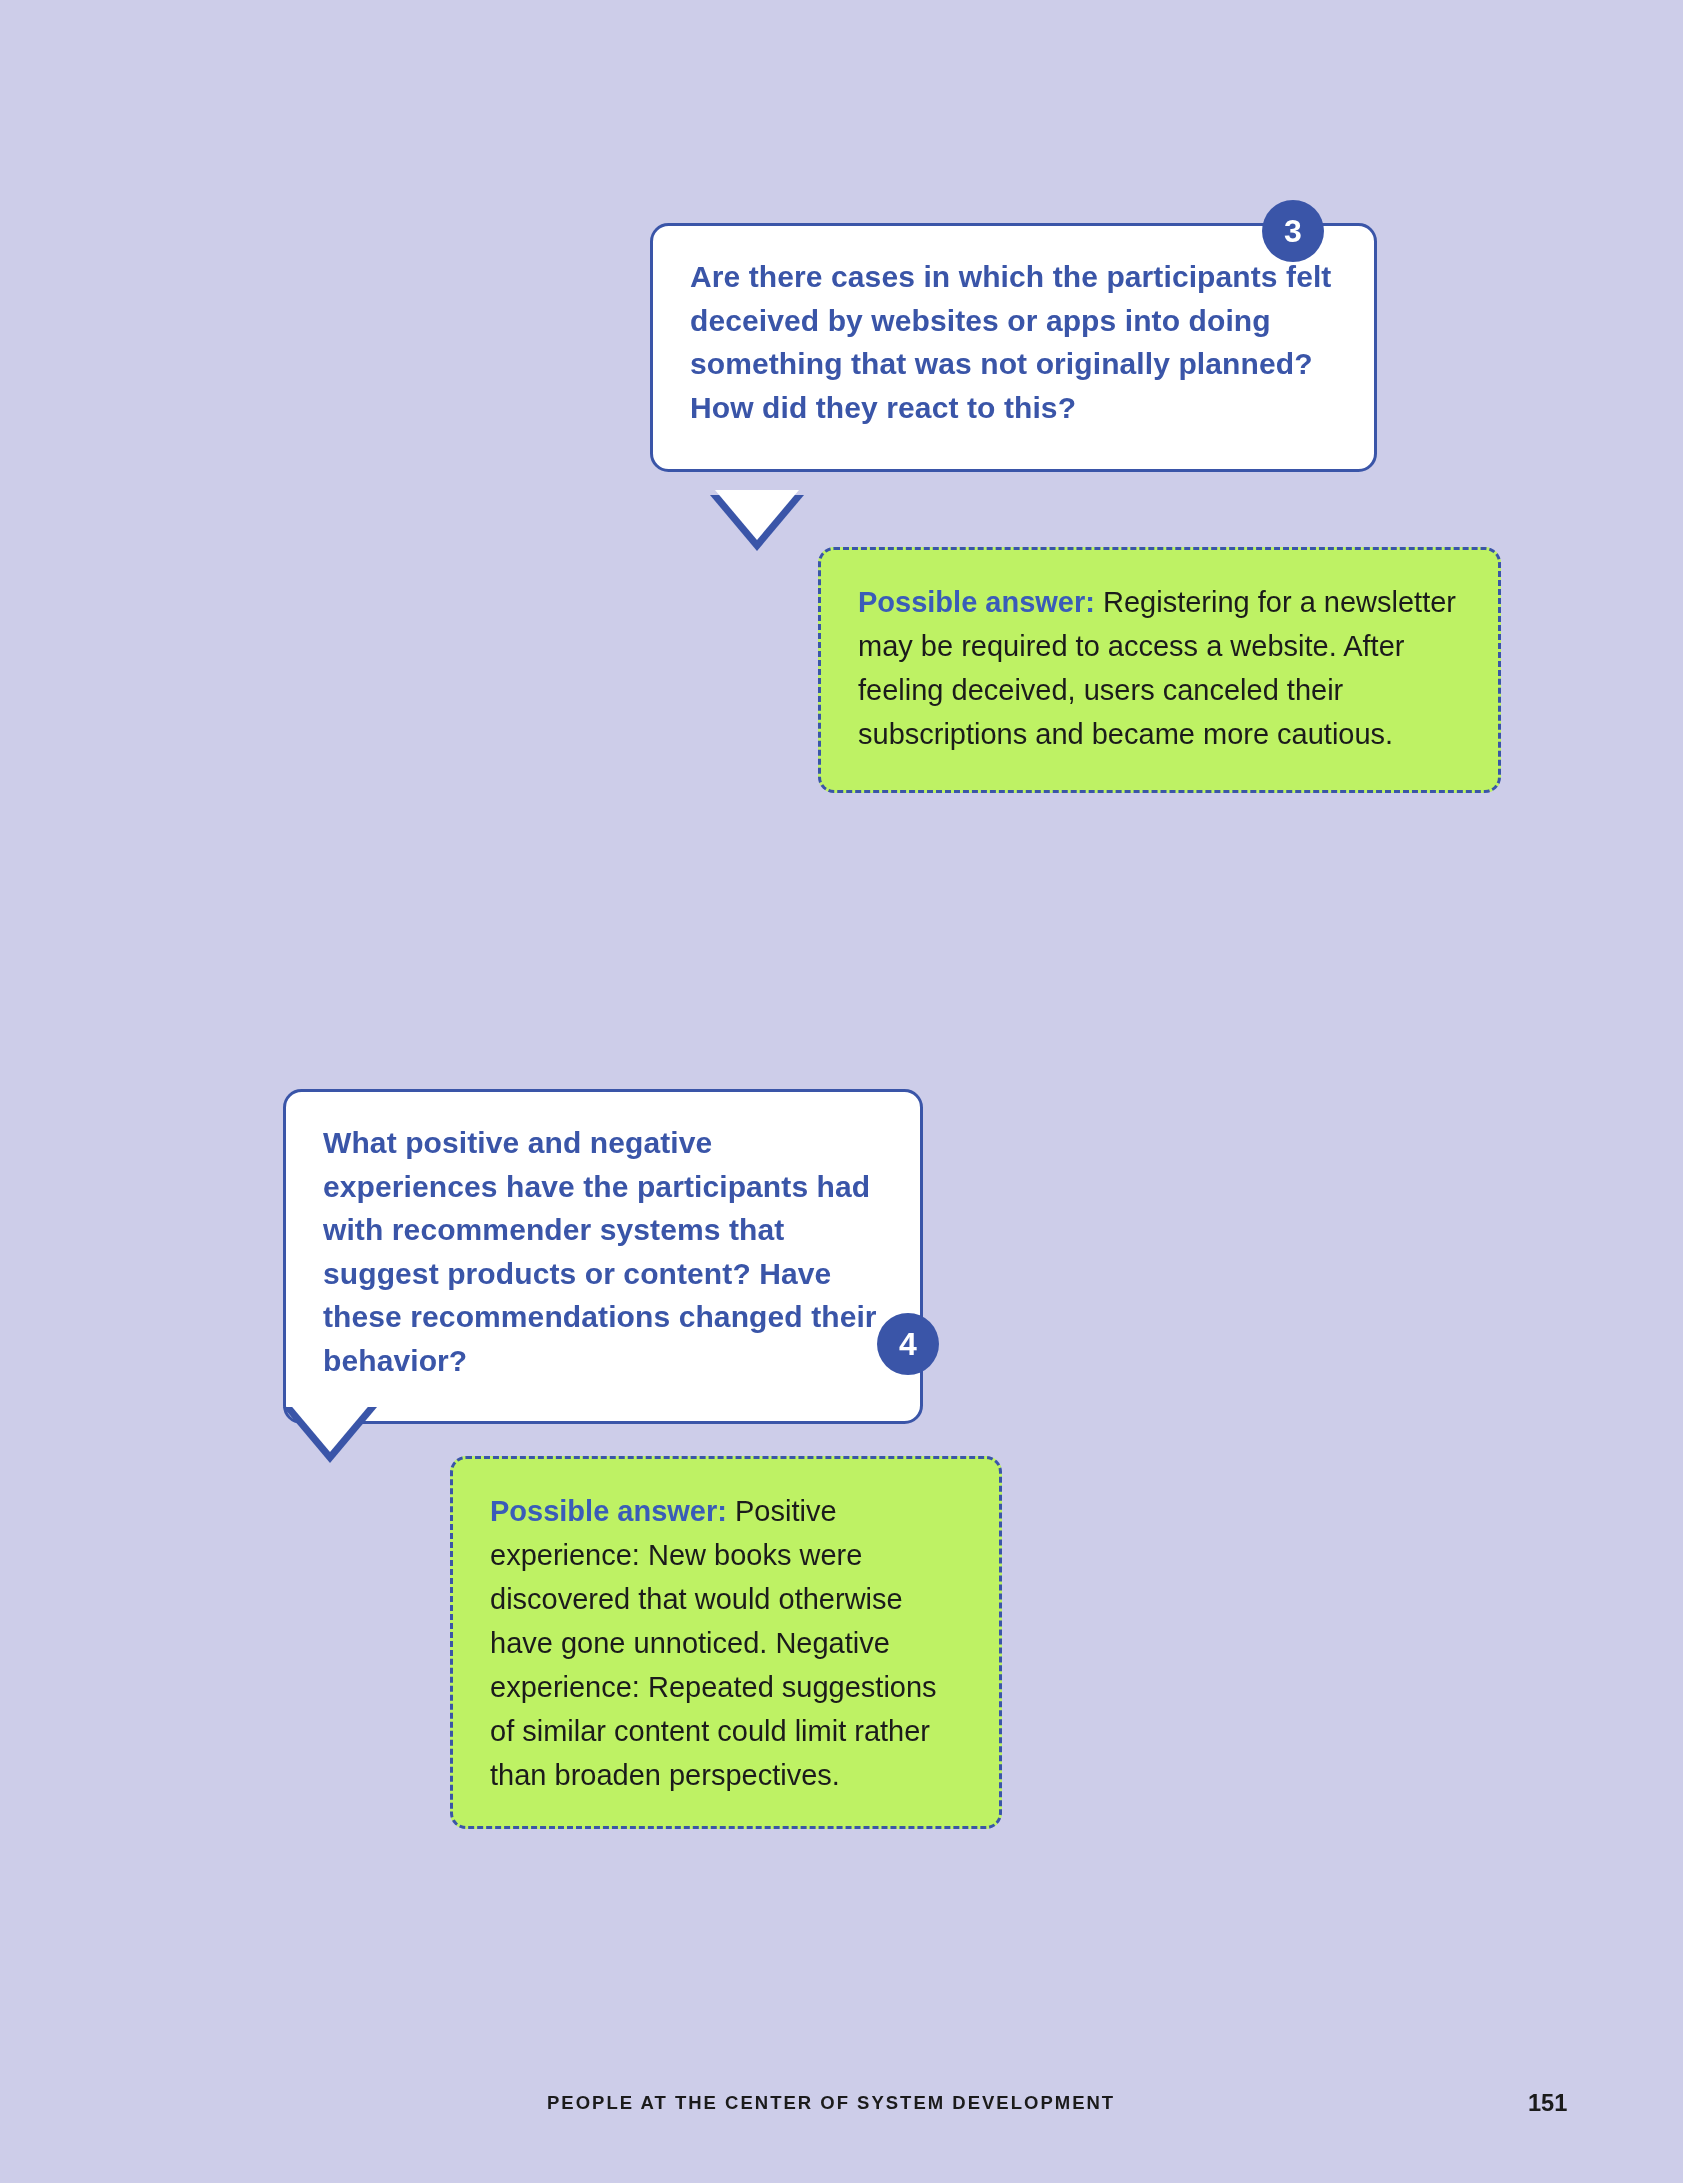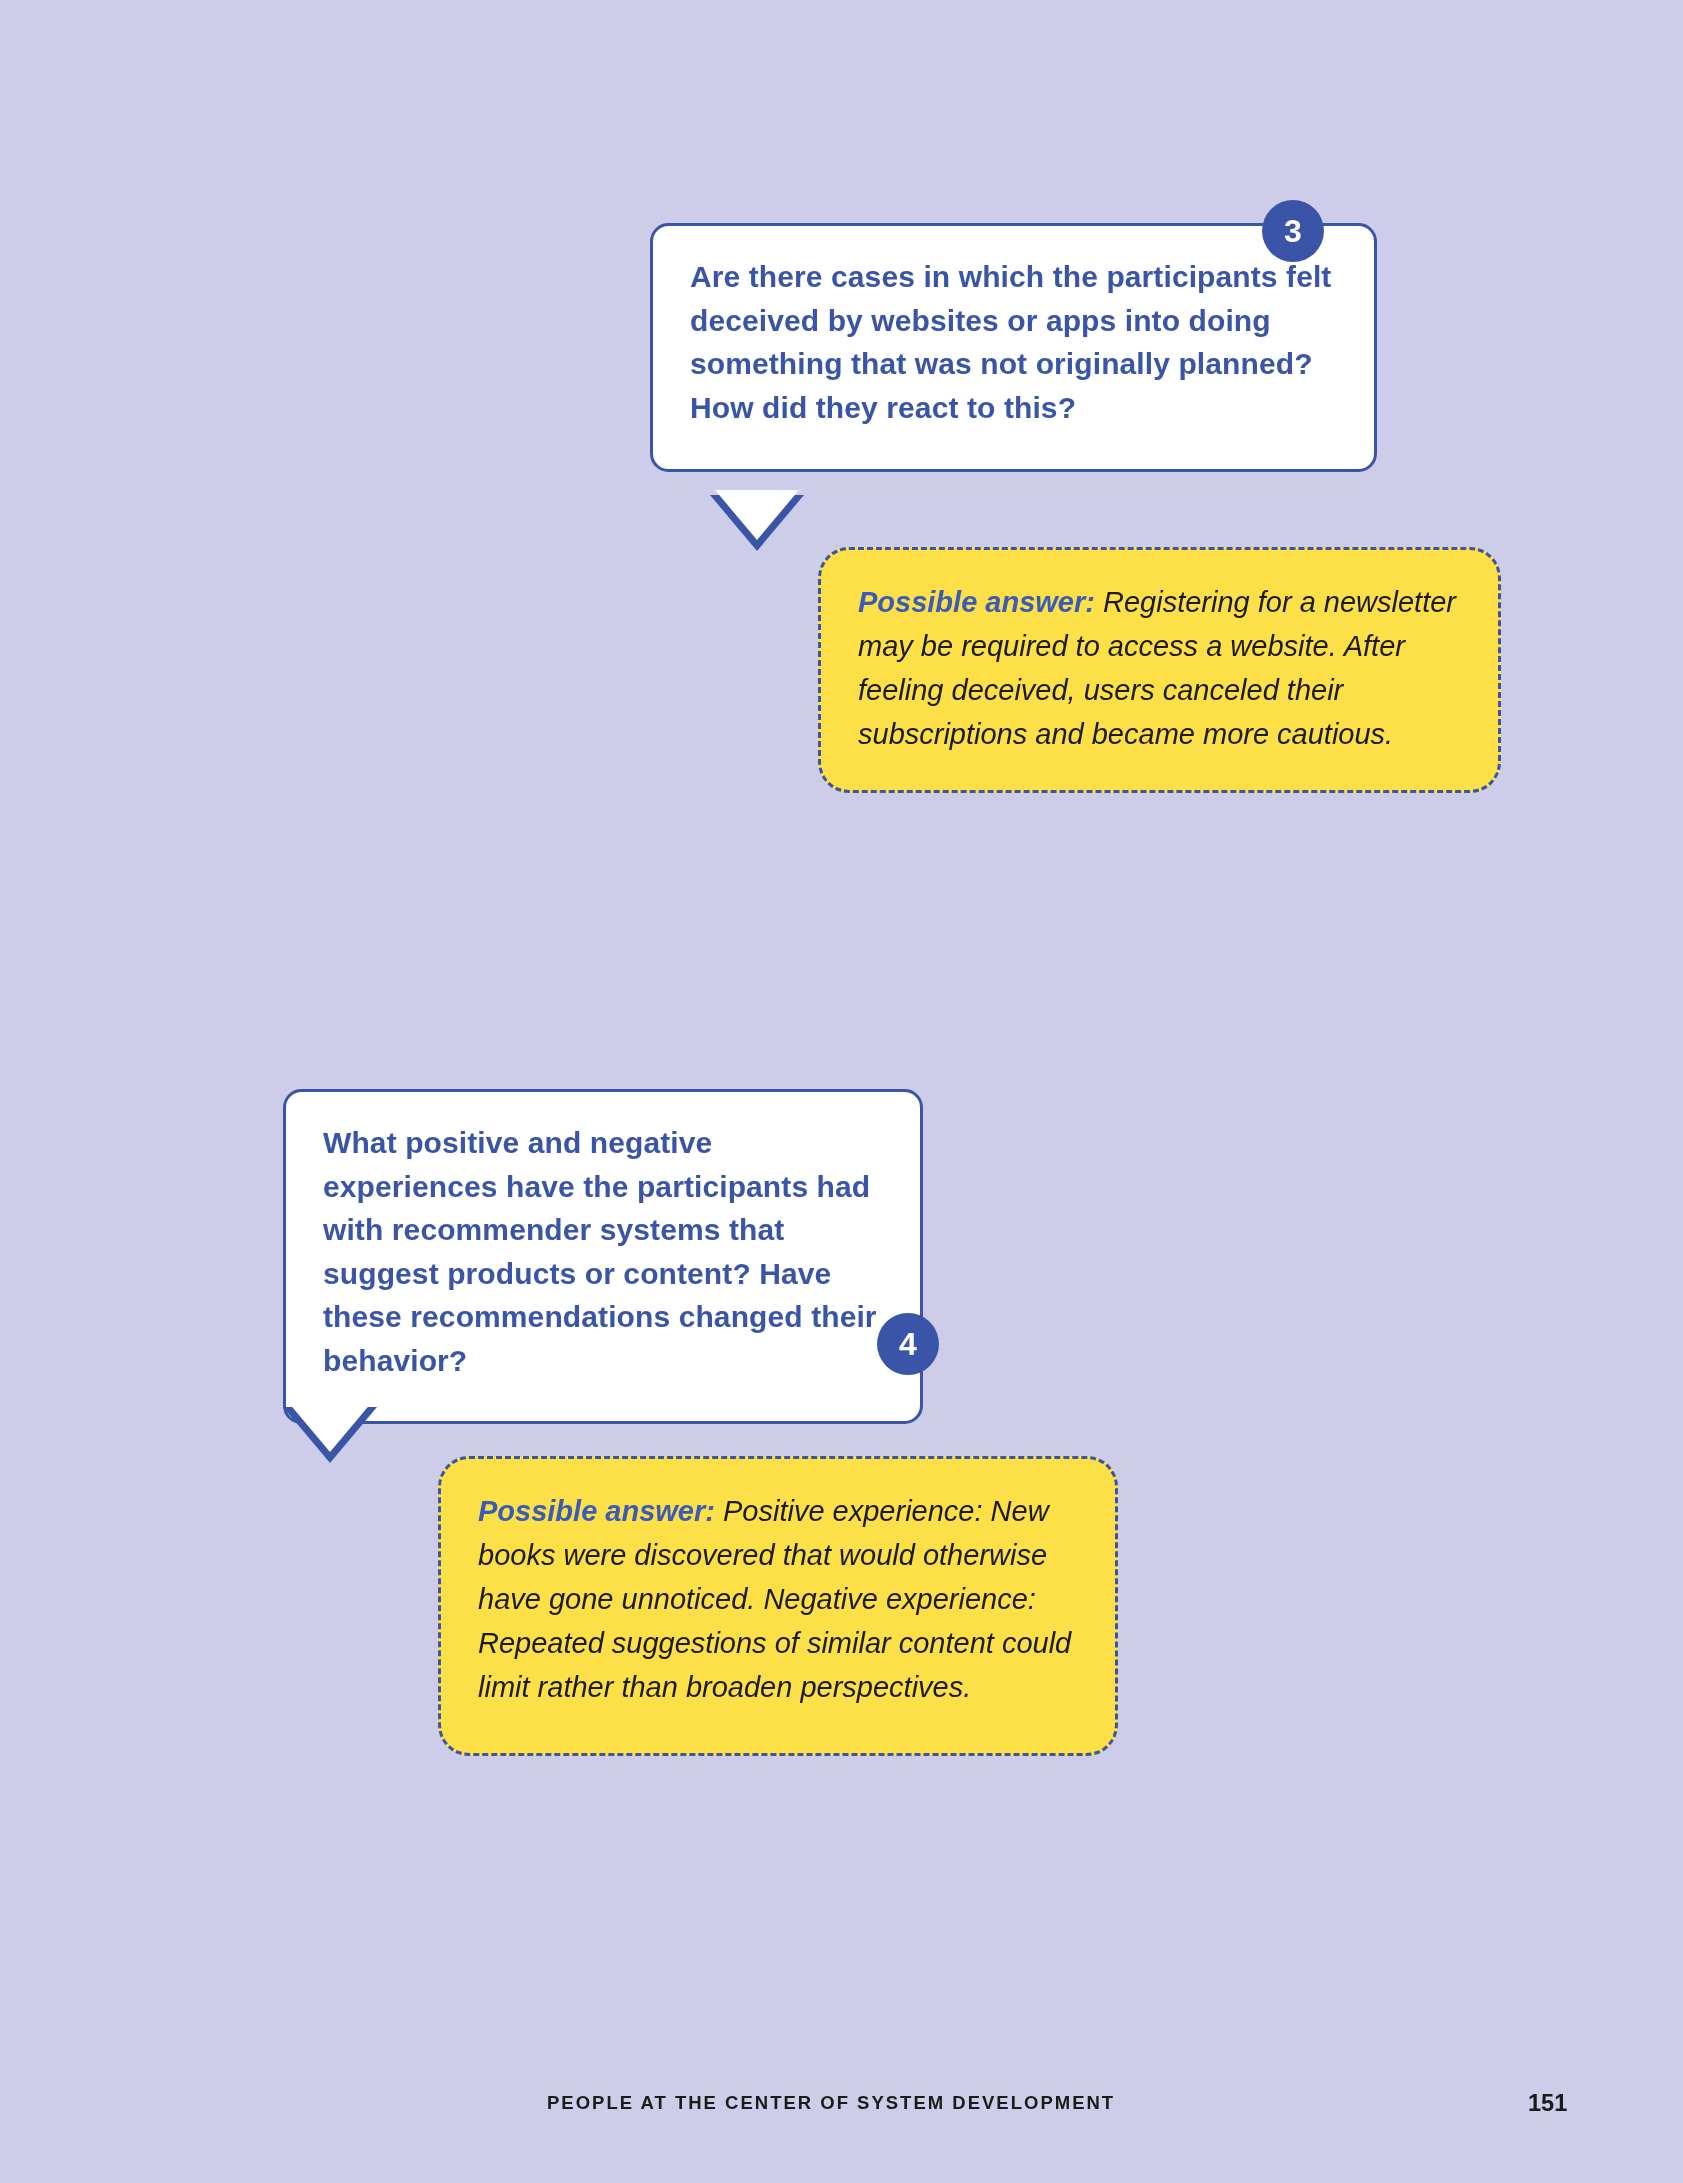--- a/index.html
+++ b/index.html
@@ -76,25 +76,24 @@
     display: flex;
     align-items: center;
     justify-content: center;
     line-height: 1;
     box-sizing: border-box;
   }
 
   
   .a-bubble {
     position: absolute;
-    background: #fde047;
+    background: #bef264;
     border: 3.4px dashed #3a55a8;
-    border-radius: 31px;
+    border-radius: 16px;
     box-sizing: border-box;
-    font-style: italic;
   }
   .a-text {
     color: #1b1b1b;
     font-size: 29px;
     line-height: 1.52;
     margin: 0;
   }
   .a-lead {
     color: #3a5cb8;
     font-weight: bold;
@@ -131,21 +130,21 @@
   #qbox1 { left: 638px;  top: 223px;  width: 727px;  padding: 29px 37px 40px 37px; }
   #tail1 { left: 710px;  top: 495px; }
   #badge1{ left: 1262px; top: 200px; }
 
   #abox1 { left: 818px;  top: 547px;  width: 683px;  padding: 30px 37px 34px 37px; }
 
   #qbox2 { left: 271px;  top: 1089px; width: 640px;  padding: 29px 37px 39px 37px; }
   #tail2 { left: 283px;  top: 1407px; }
   #badge2{ left: 877px; top: 1313px; }
 
-  #abox2 { left: 438px;  top: 1456px; width: 680px;  padding: 30px 37px 44px 37px; }
+  #abox2 { left: 450px;  top: 1456px; width: 552px;  padding: 30px 37px 28px 37px; }
 </style>
 </head>
 <body>
 
 <div class="page">
 
   <div class="q-bubble" id="qbox1">
     <p class="q-text">Are there cases in which the participants felt deceived by websites or apps into doing something that was not originally planned? How did they react to this?</p>
   </div>
   <div class="tail" id="tail1">

